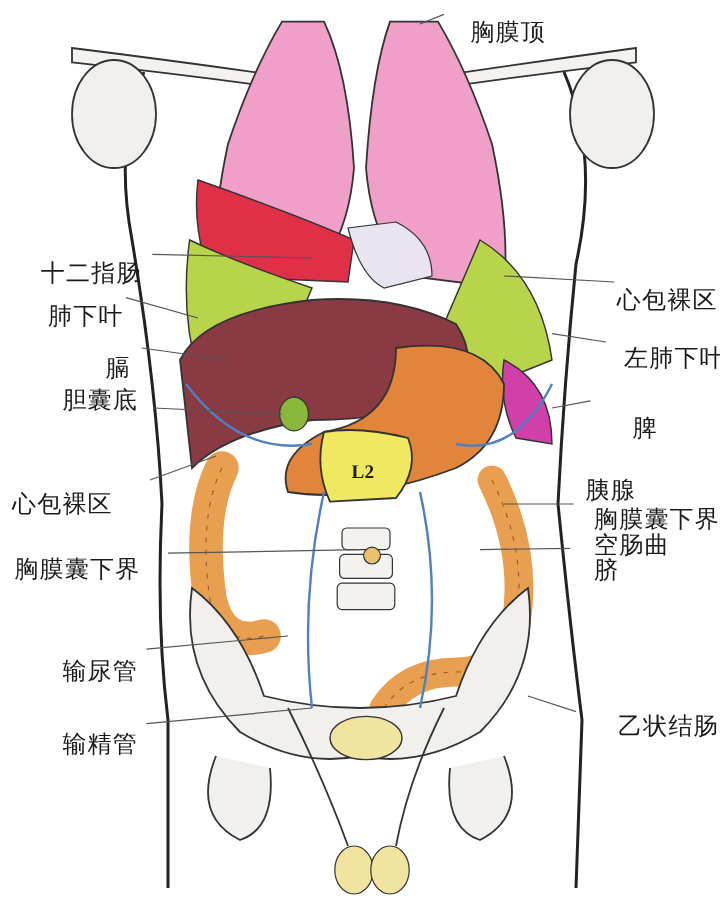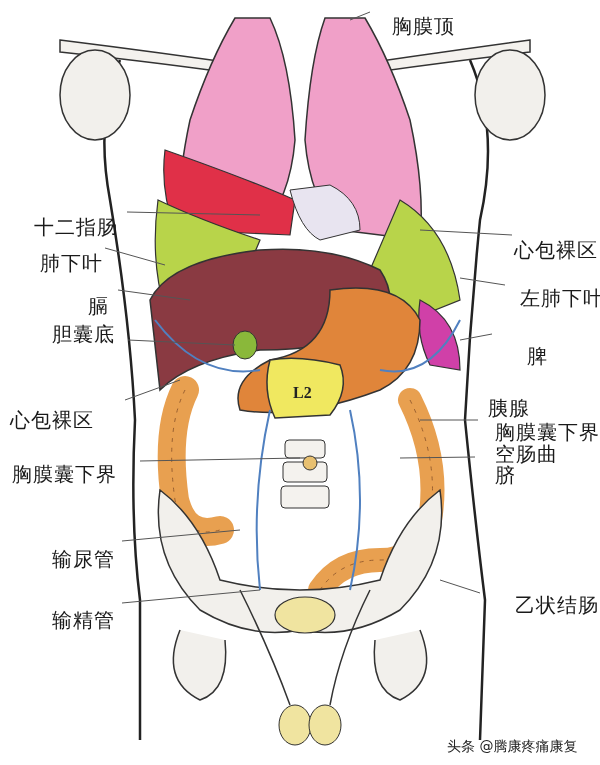--- a/index.html
+++ b/index.html
@@ -104,14 +104,13 @@
 
 <div class="lbl" style="left:514px; top:228px;">心包裸区</div>
 <div class="lbl" style="left:520px; top:276px;text-align:right;">左肺下叶</div>
 <div class="lbl" style="left:527px; top:334px;">脾</div>
 <div class="lbl" style="left:488px; top:386px;">胰腺</div>
 <div class="lbl" style="left:495px; top:410px;">胸膜囊下界</div>
 <div class="lbl" style="left:495px; top:432px;">空肠曲</div>
 <div class="lbl" style="left:495px; top:453px;">脐</div>
 <div class="lbl" style="left:515px; top:583px;">乙状结肠</div>
 
-<div class="wm" style="left:447px; top:738px;">头条 @腾康疼痛康复</div>
 </div>
 
 </body></html>

